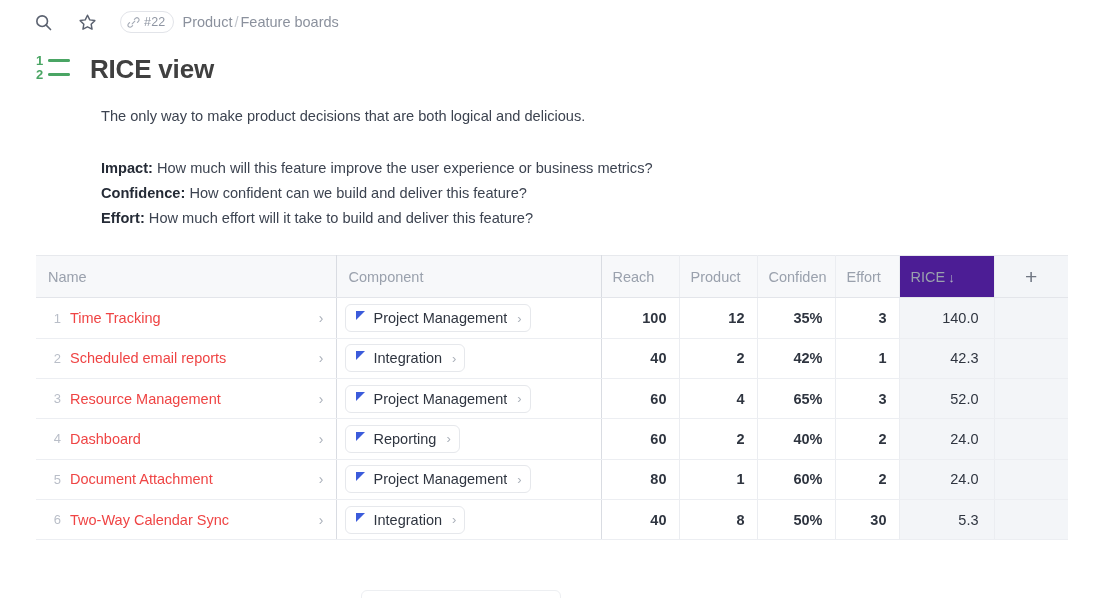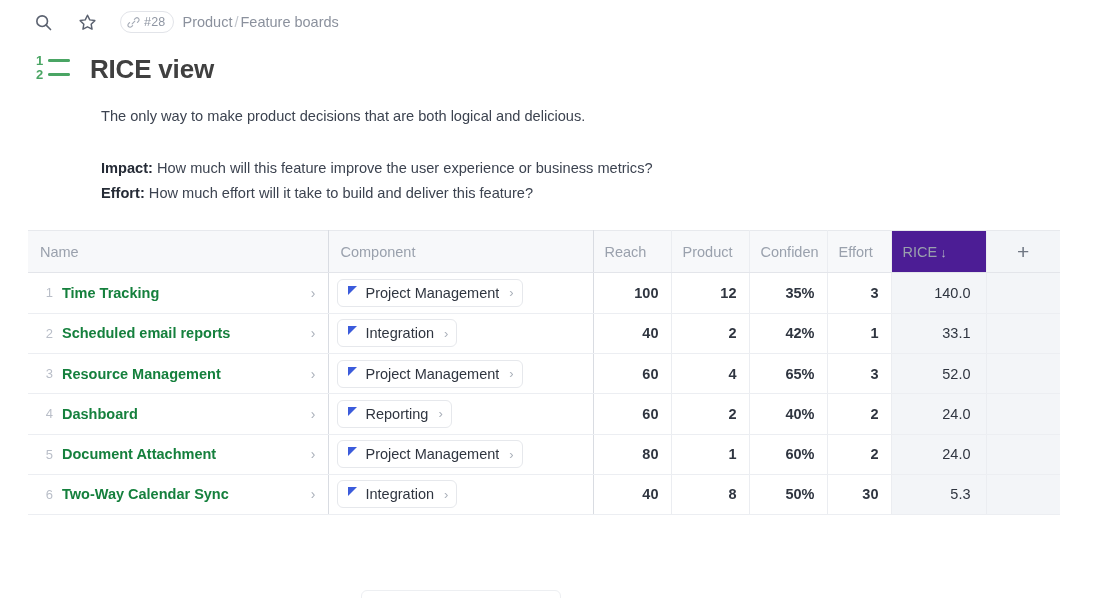--- a/index.html
+++ b/index.html
@@ -82,21 +82,21 @@
     line-height: 1.45;
   }
   .desc .lede { display: block; }
   .desc .spacer { display: block; height: 29px; }
   .desc .defline { display: block; line-height: 1.72; }
   .desc .defline b { font-weight: 700; color: #252b36; }
 
   
   .table-wrap {
     margin-top: 24px;
-    padding-left: 28px;
+    padding-left: 36px;
     padding-right: 40px;
   }
   table.grid {
     border-collapse: collapse;
     table-layout: fixed;
     width: 1032px;
     font-size: 14.5px;
   }
 
   
@@ -170,22 +170,21 @@
     color: #b9bec8;
     font-size: 13px;
     text-align: right;
     padding-right: 9px;
   }
   .row-label {
     flex: 1 1 auto;
     overflow: hidden;
     text-overflow: ellipsis;
     white-space: nowrap;
-    color: #15803d;
-    font-weight: bold;
+    color: #ef4444;
   }
   .chev {
     flex: none;
     color: #aab0ba;
     font-size: 14px;
     padding-left: 8px;
     padding-right: 4px;
   }
 
   .tag {
@@ -238,21 +237,21 @@
         <path d="M10 2.4l2.38 4.82 5.32.78-3.85 3.75.91 5.3L10 14.55l-4.76 2.5.91-5.3L2.3 8l5.32-.78z"></path>
       </svg>
     </div>
 
     <div class="id-pill">
       <span>
         <svg width="13" height="13" viewBox="0 0 16 16" fill="none" stroke="#a6acb7" stroke-width="1.45" stroke-linecap="round">
           <path d="M6.4 9.6l3.2-3.2M9.1 4.2l1.3-1.3a2.6 2.6 0 0 1 3.7 3.7l-1.3 1.3M6.9 11.8l-1.3 1.3a2.6 2.6 0 0 1-3.7-3.7l1.3-1.3"></path>
         </svg>
       </span>
-      <span class="pill-num">#28</span>
+      <span class="pill-num">#22</span>
     </div>
 
     <div class="breadcrumb">
       <span>Product</span><span class="sep">/</span><span>Feature boards</span>
     </div>
   </div>
 
   <div class="title-row">
     <span class="list-icon">
       <svg width="36" height="30" viewBox="0 0 36 30" fill="none">
@@ -265,20 +264,24 @@
     <h1 class="page-title">RICE view</h1>
   </div>
 
   <div class="desc">
     <span class="lede">The only way to make product decisions that are both logical and delicious.</span>
     <span class="spacer"></span>
 
     <span class="defline">
       <b>Impact:</b>
       <span>How much will this feature improve the user experience or business metrics?</span>
+    </span>
+    <span class="defline">
+      <b>Confidence:</b>
+      <span>How confident can we build and deliver this feature?</span>
     </span>
     <span class="defline">
       <b>Effort:</b>
       <span>How much effort will it take to build and deliver this feature?</span>
     </span>
   </div>
 
   <div class="table-wrap">
     <table class="grid">
       <colgroup>
@@ -350,21 +353,21 @@
                   </svg>
               </span>
               <span class="tag-label">Integration</span>
               <span class="tag-chev">›</span>
             </span>
           </td>
           <td class="num">40</td>
           <td class="num">2</td>
           <td class="num">42%</td>
           <td class="num">1</td>
-          <td class="td-rice">33.1</td>
+          <td class="td-rice">42.3</td>
           <td class="td-plus"></td>
         </tr>
 
         <tr>
           <td class="td-name">
             <div class="name-cell">
               <span class="row-num">3</span>
               <span class="row-label">Resource Management</span>
               <span class="chev">›</span>
             </div>

